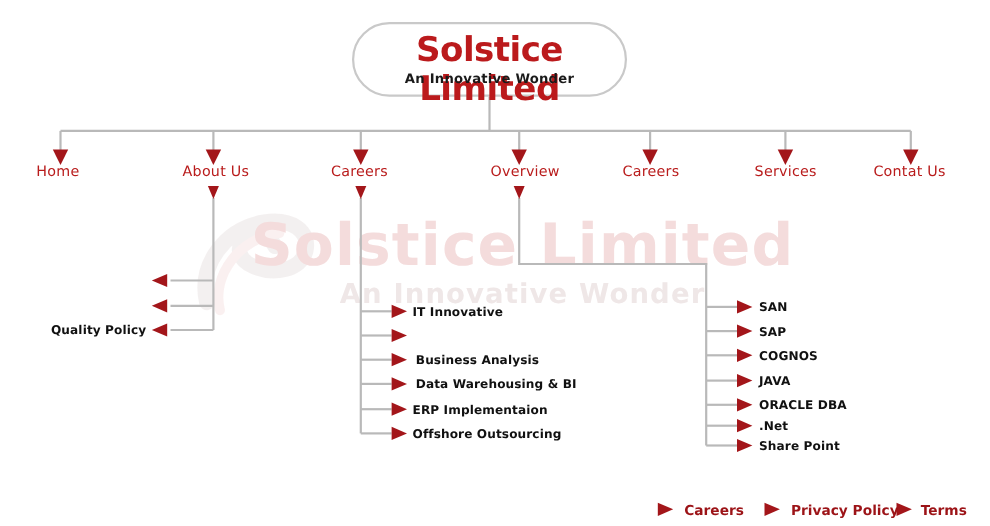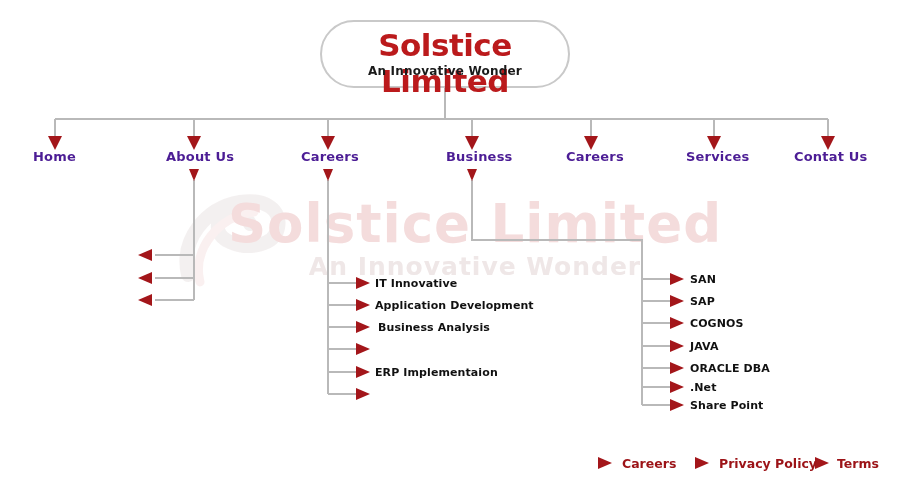--- a/index.html
+++ b/index.html
@@ -38,21 +38,21 @@
     font-family:"DejaVu Sans","Liberation Sans",sans-serif;
   }
   .hdr-sub{
     position:absolute;left:320px;top:64px;width:250px;
     text-align:center;font-size:12px;font-weight:bold;
     color:#1a1a1a;letter-spacing:.2px;z-index:4;
   }
 
   
   .nav-label{
-    position:absolute;font-size:13px;font-weight:bold;color:#4c1d95;
+    position:absolute;font-size:13px;font-weight:normal;color:#b91c1c;
     white-space:nowrap;z-index:4;letter-spacing:.2px;
   }
   
   .sub-label{
     position:absolute;font-size:11px;font-weight:bold;color:#111111;
     white-space:nowrap;z-index:4;letter-spacing:.1px;
   }
   .sub-label.r{text-align:right;}
   
   .foot-label{
@@ -152,30 +152,32 @@
     </g>
   </svg>
 
   <div class="hdr-box"></div>
   <div class="hdr-title">Solstice Limited</div>
   <div class="hdr-sub">An Innovative Wonder</div>
 
   <div class="nav-label" style="left:33px;top:149px">Home</div>
   <div class="nav-label" style="left:166px;top:149px">About Us</div>
   <div class="nav-label" style="left:301px;top:149px">Careers</div>
-  <div class="nav-label" style="left:446px;top:149px">Business</div>
+  <div class="nav-label" style="left:446px;top:149px">Overview</div>
   <div class="nav-label" style="left:566px;top:149px">Careers</div>
   <div class="nav-label" style="left:686px;top:149px">Services</div>
   <div class="nav-label" style="left:794px;top:149px">Contat Us</div>
 
+  <div class="sub-label r" style="left:0px;top:294px;width:133px">Quality Policy</div>
 
   <div class="sub-label" style="left:375px;top:277px">IT Innovative</div>
-  <div class="sub-label" style="left:375px;top:299px">Application Development</div>
   <div class="sub-label" style="left:378px;top:321px">Business Analysis</div>
+  <div class="sub-label" style="left:378px;top:343px">Data Warehousing &amp; BI</div>
   <div class="sub-label" style="left:375px;top:366px">ERP Implementaion</div>
+  <div class="sub-label" style="left:375px;top:388px">Offshore Outsourcing</div>
 
   <div class="sub-label" style="left:690px;top:273px">SAN</div>
   <div class="sub-label" style="left:690px;top:295px">SAP</div>
   <div class="sub-label" style="left:690px;top:317px">COGNOS</div>
   <div class="sub-label" style="left:690px;top:340px">JAVA</div>
   <div class="sub-label" style="left:690px;top:362px">ORACLE DBA</div>
   <div class="sub-label" style="left:690px;top:381px">.Net</div>
   <div class="sub-label" style="left:690px;top:399px">Share Point</div>
 
   <div class="foot-label" style="left:622px;top:456px">Careers</div>

